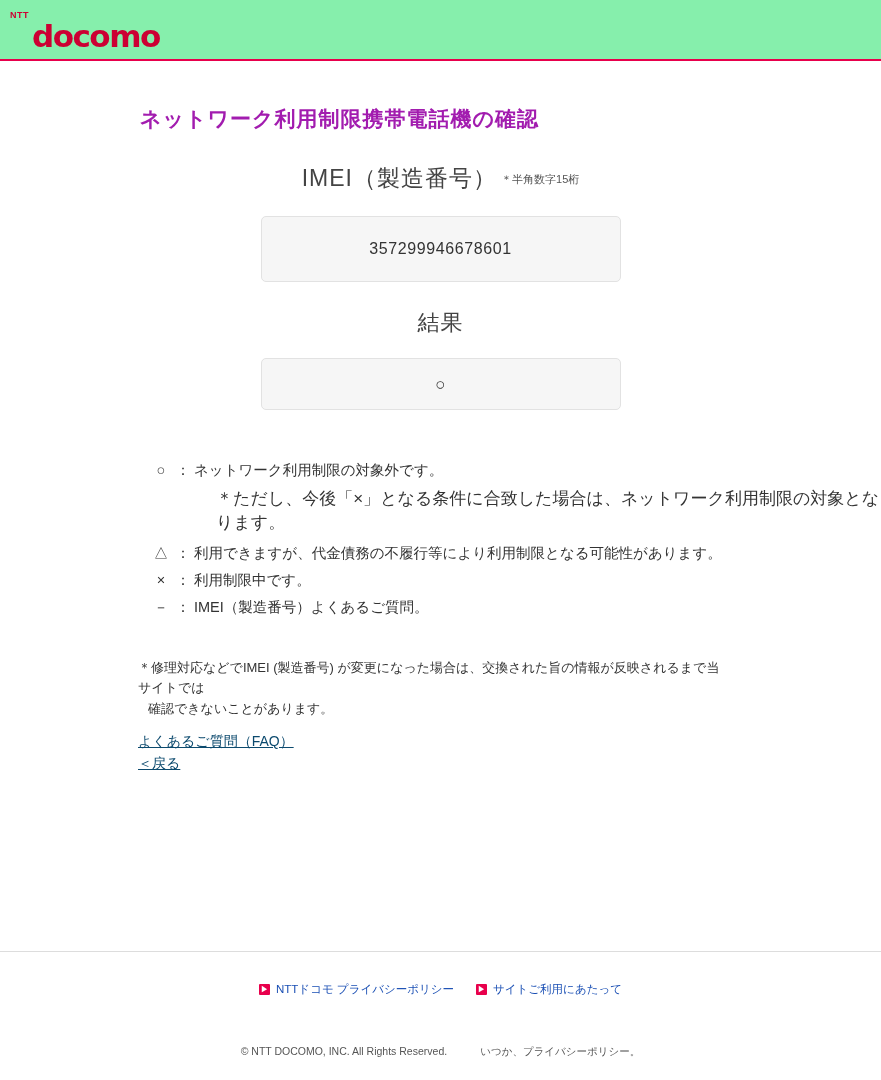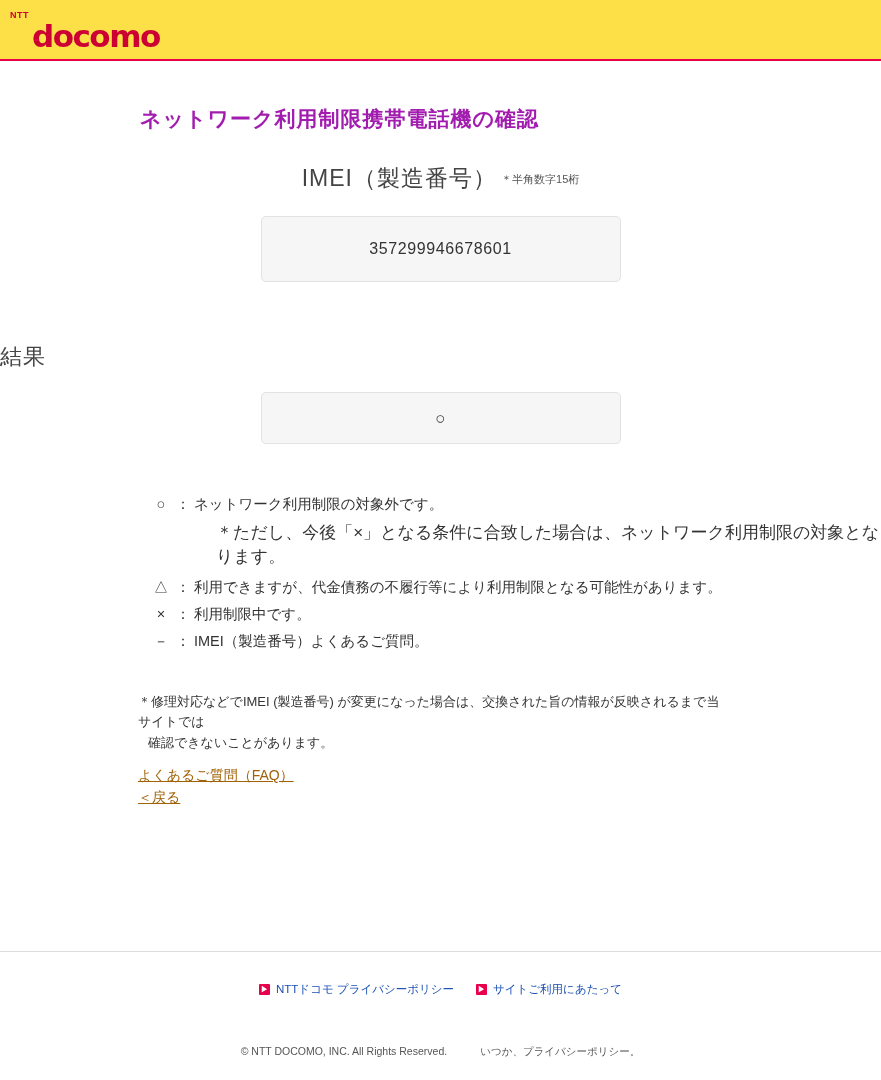--- a/index.html
+++ b/index.html
@@ -14,21 +14,21 @@
     font-family: "Liberation Sans", sans-serif;
     color: #333333;
     -webkit-font-smoothing: antialiased;
   }
 
   
   .site-header {
     height: 61px;
     border-bottom: 2px solid #e8004c;
     position: relative;
-    background: #fde047;
+    background: #86efac;
   }
   .logo-wrap {
     position: absolute;
     left: 8px;
     top: 10px;
     display: block;
     text-decoration: none;
   }
   .logo-ntt {
     font-family: "Liberation Sans", sans-serif;
@@ -89,23 +89,24 @@
     border-radius: 5px;
     display: flex;
     align-items: center;
     justify-content: center;
     font-size: 16px;
     color: #333333;
     letter-spacing: 0.6px;
   }
 
   .result-heading {
+    text-align: center;
     font-size: 22px;
     color: #444444;
-    margin-top: 60px;
+    margin-top: 26px;
     letter-spacing: 1px;
   }
 
   .result-box {
     width: 360px;
     height: 52px;
     margin: 20px auto 0 auto;
     background: #f6f6f6;
     border: 1px solid #e2e2e2;
     border-radius: 5px;
@@ -160,21 +161,21 @@
     line-height: 1.6;
   }
   .footnote-indent { display: block; padding-left: 10px; }
 
   .links {
     padding: 10px 0 0 138px;
     font-size: 14px;
     line-height: 1.6;
   }
   .links a {
-    color: #a16207;
+    color: #0c4a6e;
     text-decoration: underline;
     display: inline-block;
   }
 
   
   .site-footer {
     border-top: 1px solid #dddddd;
     margin-top: 60px;
     padding: 30px 0 18px 0;
     text-align: center;

